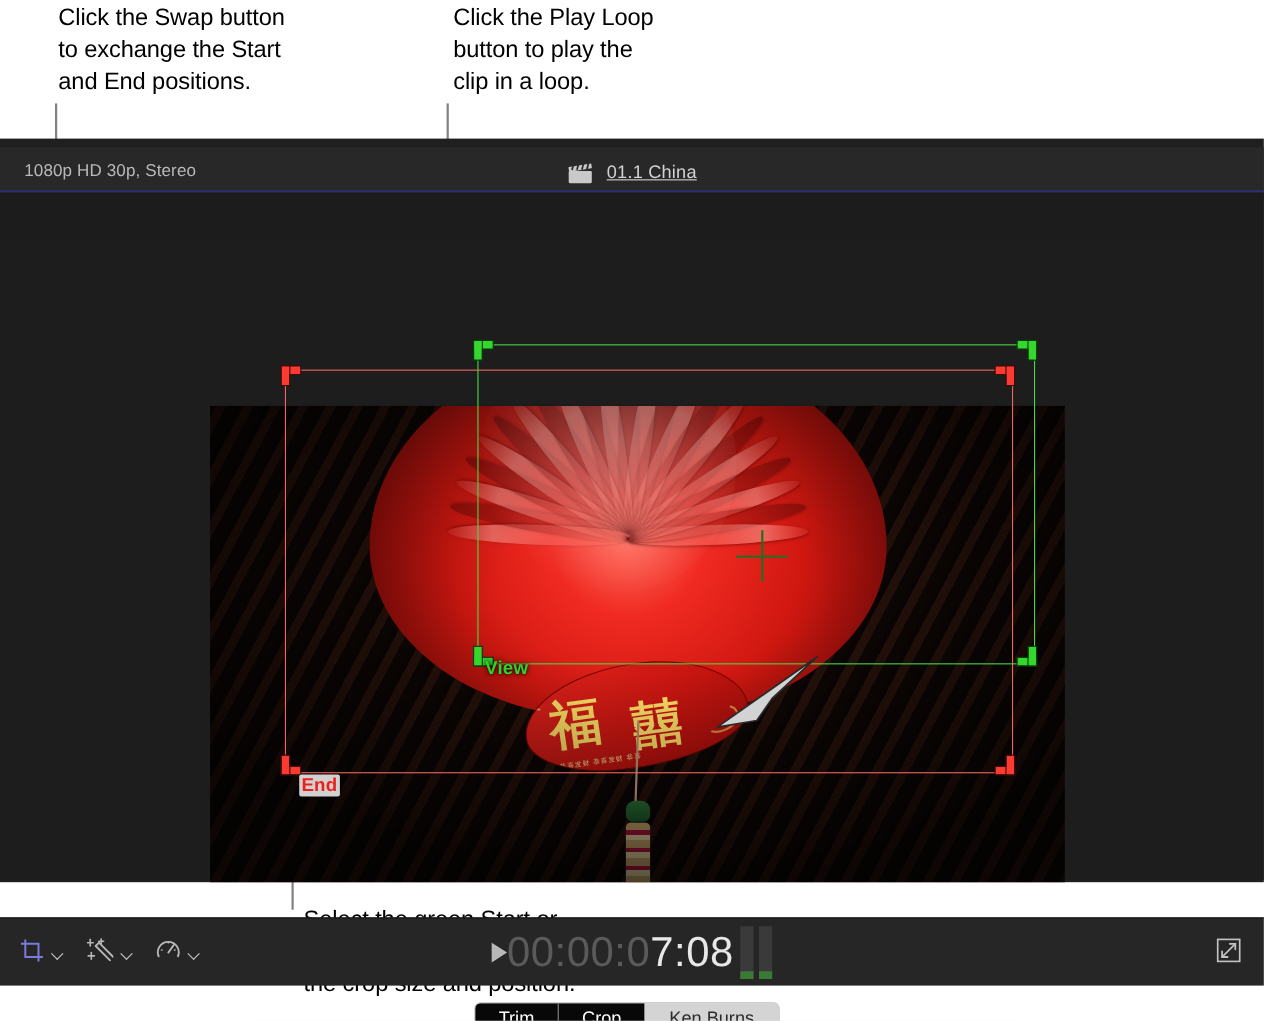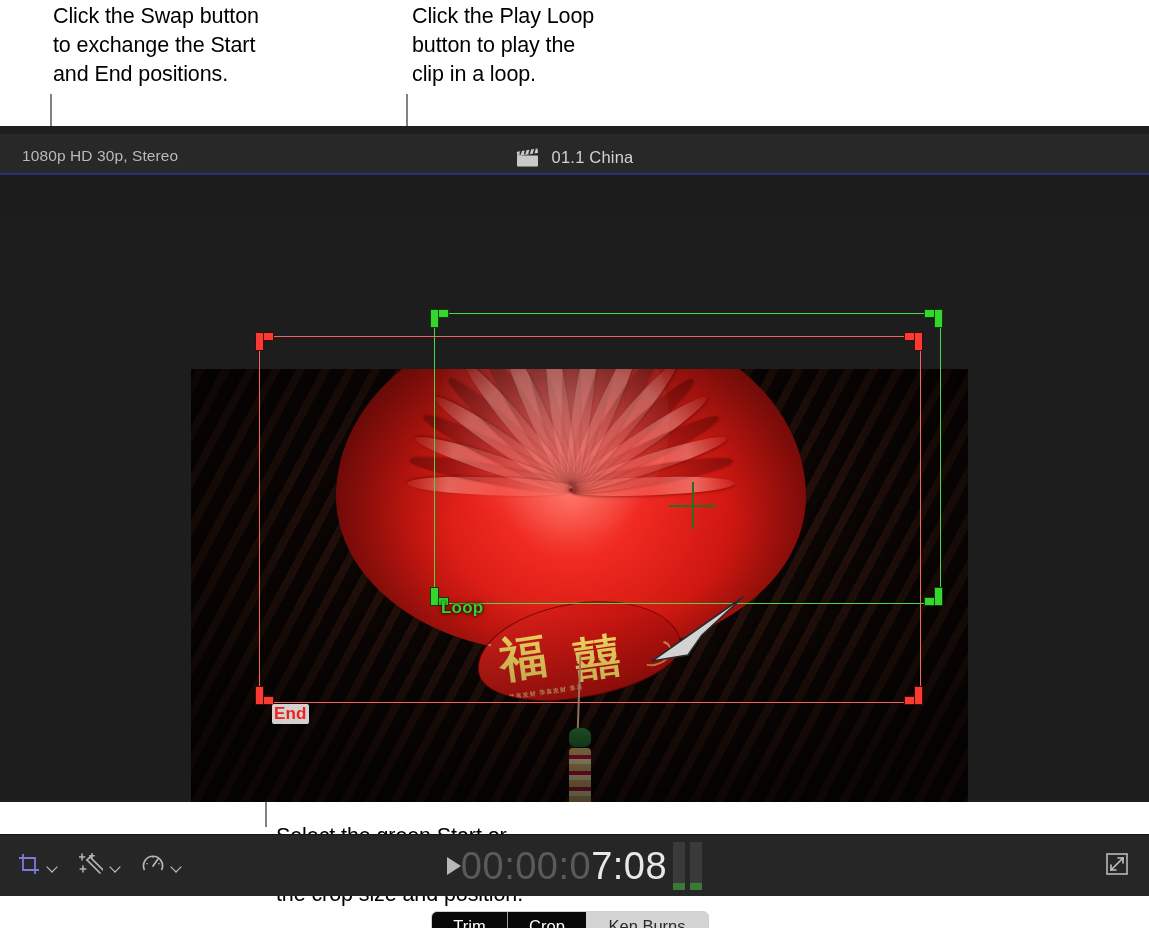--- a/index.html
+++ b/index.html
@@ -42,21 +42,21 @@
   #header-meta {
     position:absolute; left:22px; top:13px;
     font-size: 15.5px; color:#b9b9b9; letter-spacing:.1px;
   }
   #header-center {
     position:absolute; left:0; top:0; width:1149px; height:47px;
     display:flex; align-items:center; justify-content:center; gap:12px;
     pointer-events:none;
   }
   #clapper-icon { width:24px; height:20px; position:relative; display:block; }
-  #header-title { font-size:16.5px; color:#d2d2d2; letter-spacing:.2px; }
+  #header-title { font-size:16.5px; color:#d2d2d2; letter-spacing:.2px;text-decoration:underline; }
   #header-right {
     position:absolute; right:18px; top:0; height:47px;
     display:flex; align-items:center; gap:0px;
   }
   .hdr-btn { display:flex; align-items:center; gap:9px; padding:0 14px; }
   .hdr-btn .lbl { font-size:17px; color:#d6d6d6; }
   .chev { width:11px; height:7px; position:relative; display:inline-block; }
   .chev::before{
     content:""; position:absolute; left:0; top:0;
     width:7px; height:7px; border-right:1.7px solid #c9c9c9; border-bottom:1.7px solid #c9c9c9;
@@ -409,21 +409,21 @@
           <div class="arm-v" style="left:10px;top:0;"></div>
       </div>
       <div class="handle hg" style="left:431px; top:368px;">
         <div class="arm-h" style="left:0;top:10px;"></div>
           <div class="arm-v" style="left:0;top:0;"></div>
       </div>
       <div class="handle hg" style="left:925px; top:368px;">
         <div class="arm-h" style="left:0;top:10px;"></div>
           <div class="arm-v" style="left:10px;top:0;"></div>
       </div>
-      <div class="lbl-start" style="left:441px; top:378px;">Loop</div>
+      <div class="lbl-start" style="left:441px; top:378px;">View</div>
 
       <div id="crosshair" style="left:669px; top:262px; width:47px; height:47px;">
         <div class="ch-h"></div>
           <div class="ch-v"></div>
       </div>
 
       <div id="cursor">
         <svg width="110" height="90" viewBox="0 0 110 90">
           <path d="M103 8 L12 72 L48 66 L62 46 Z" fill="#d3d3d3" stroke="#2a2a2a" stroke-width="1.6" stroke-linejoin="round"></path>
         </svg>

